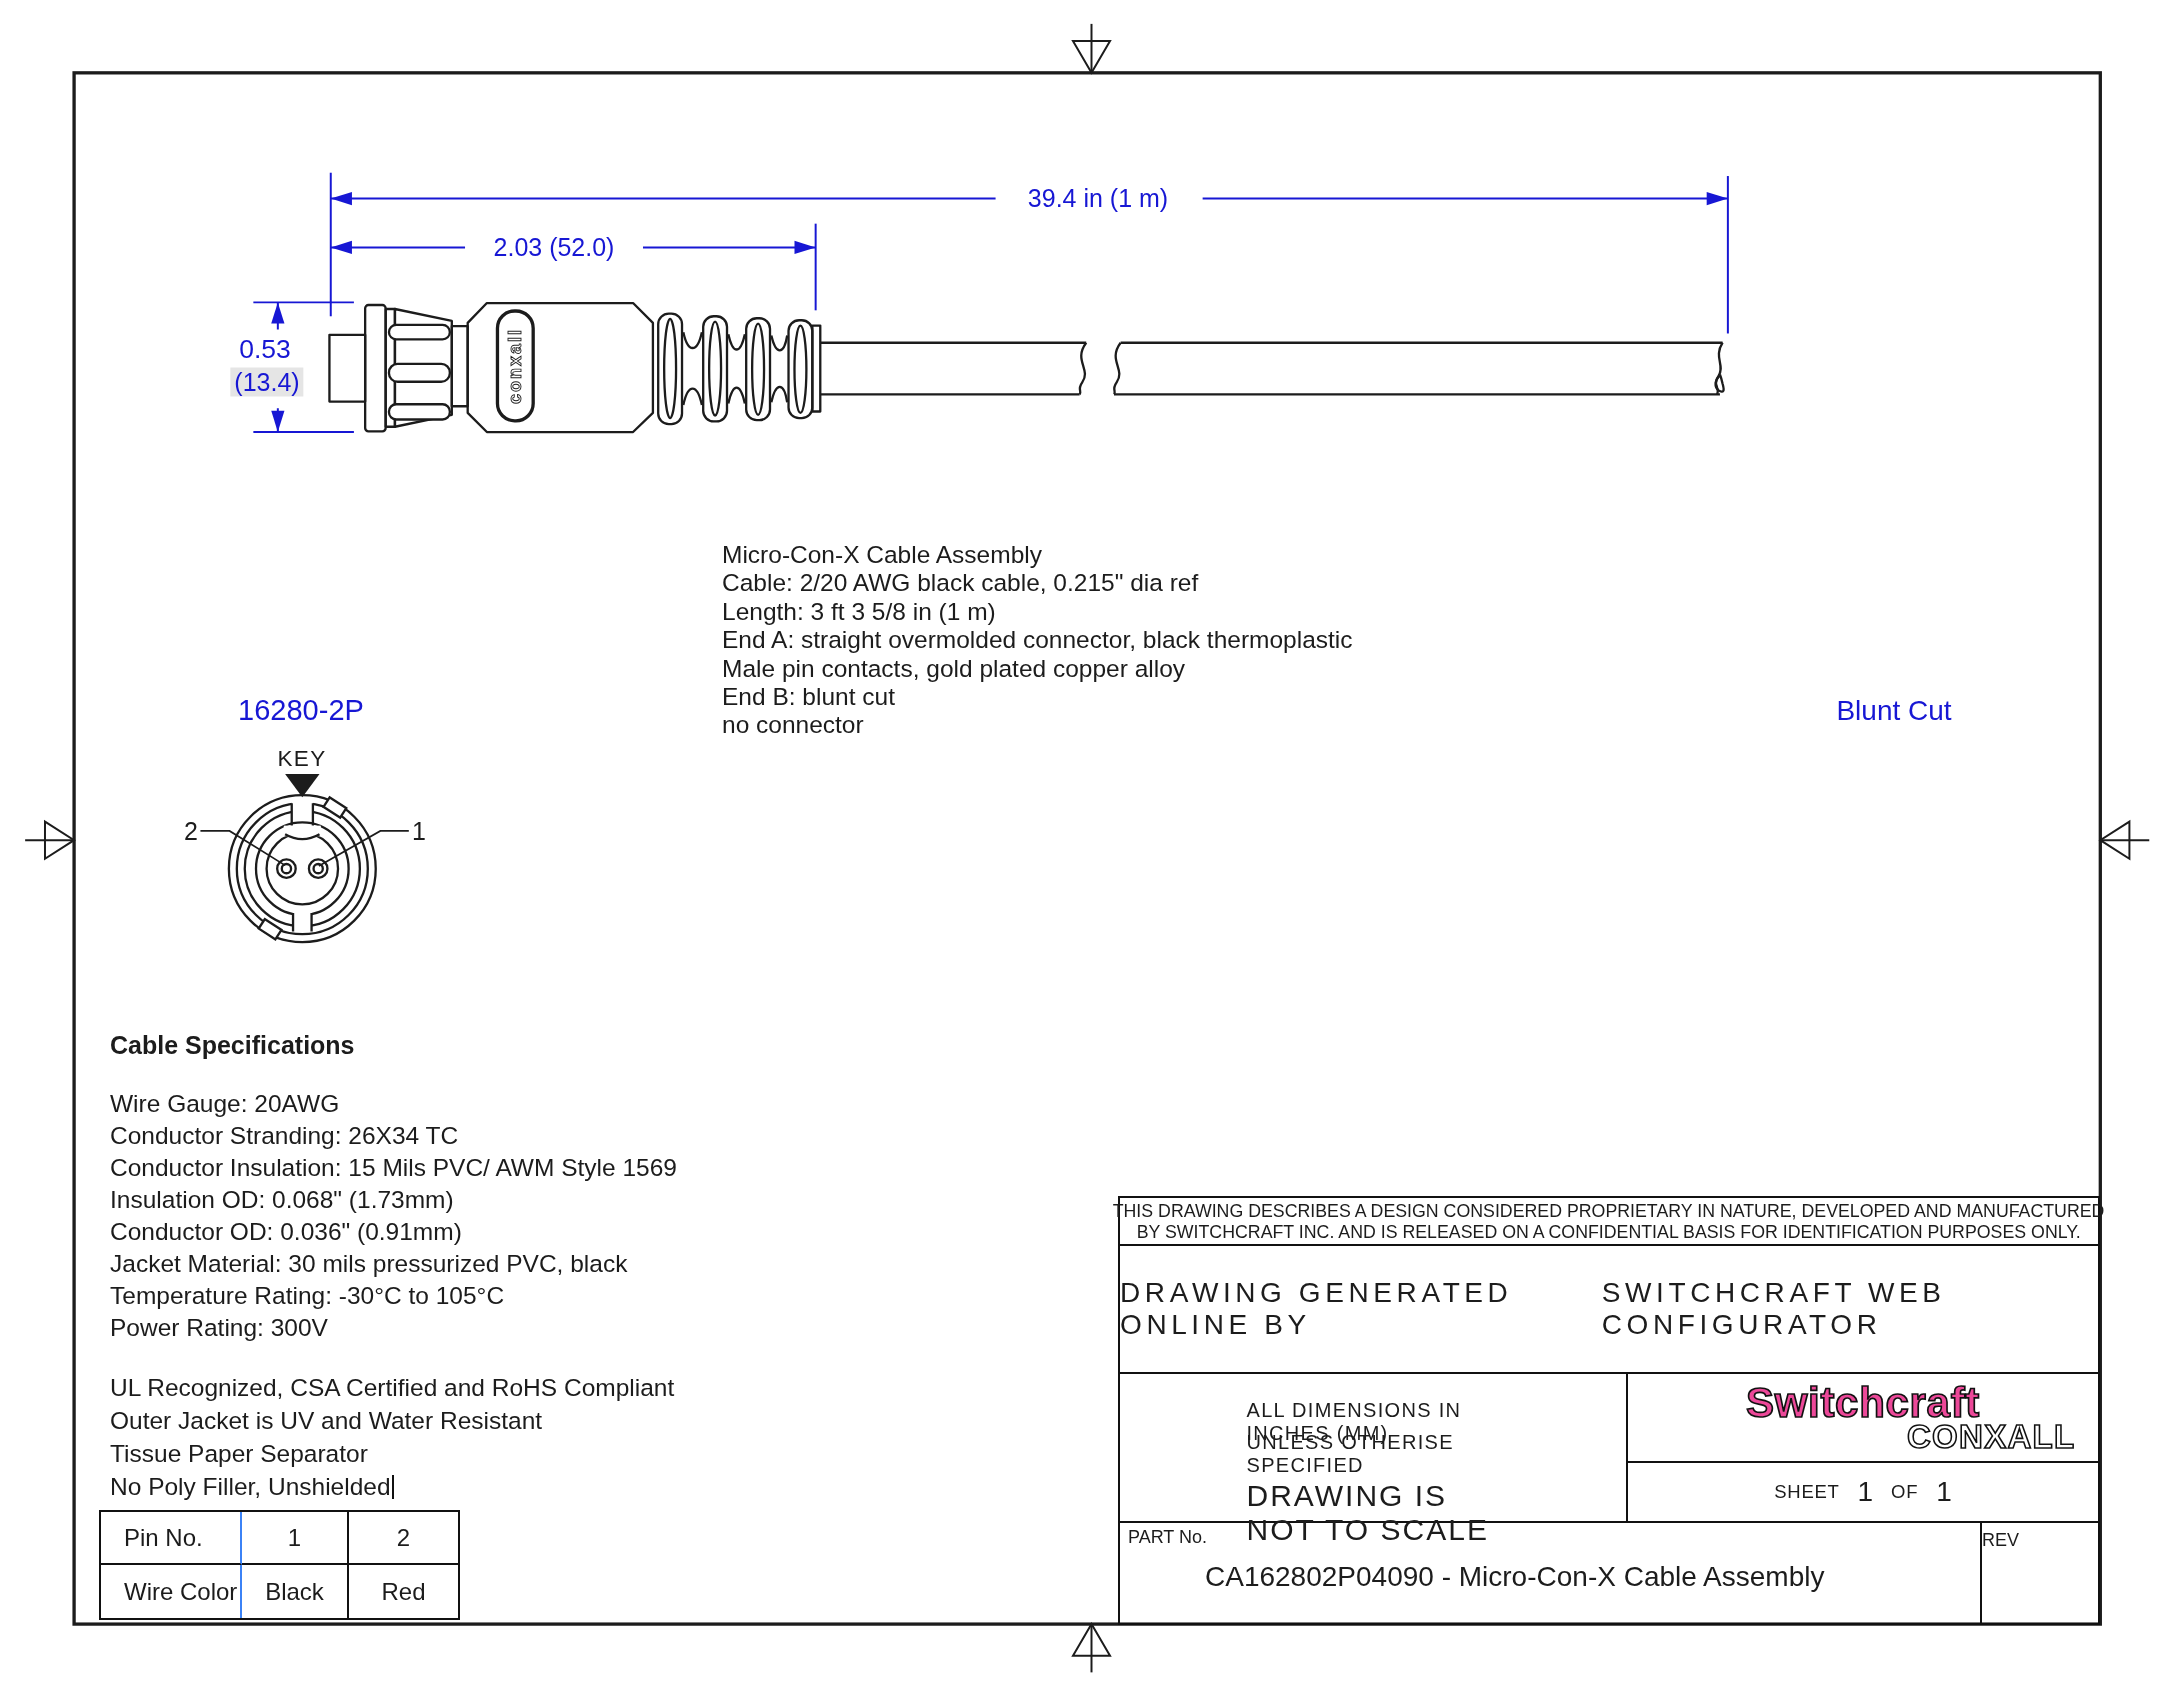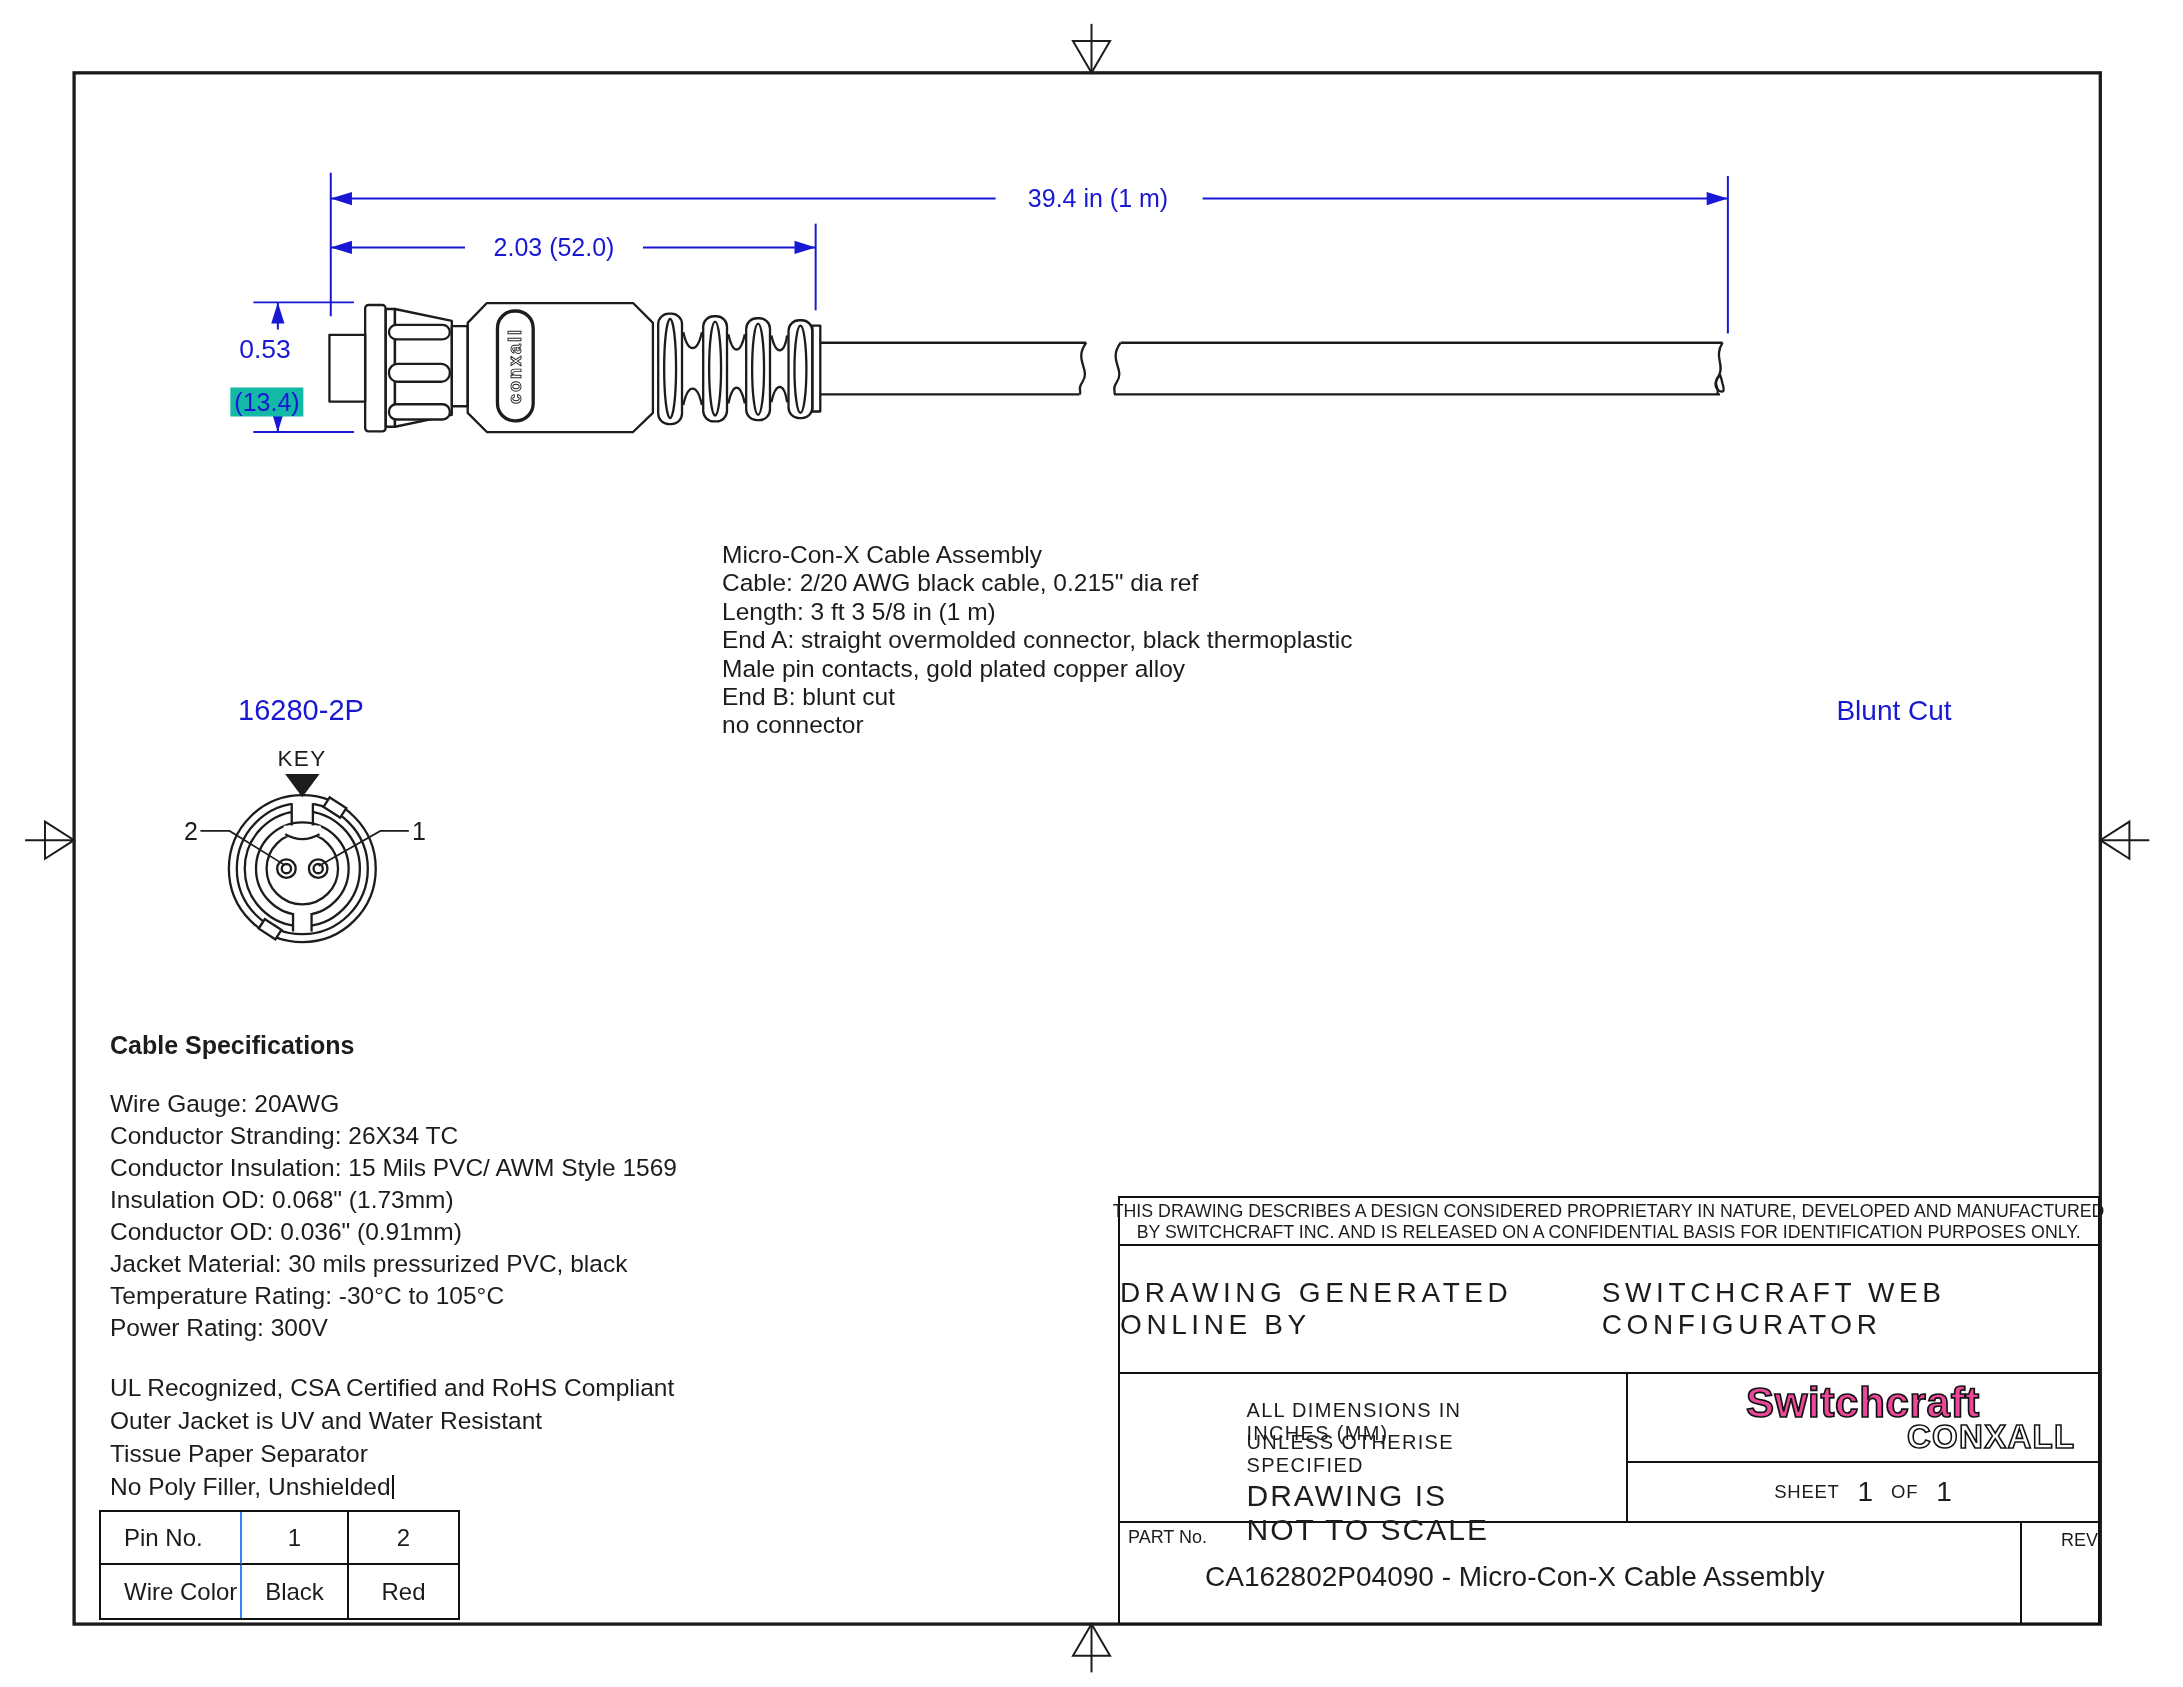--- a/index.html
+++ b/index.html
@@ -51,21 +51,21 @@
           color:#ec4899;-webkit-text-stroke:1.7px #111;letter-spacing:0.7px;}
   .brand2{position:absolute;right:22.5px;top:44px;font-size:33px;font-weight:700;color:#fff;
           -webkit-text-stroke:1.6px #111;letter-spacing:1.3px;}
   .tb-sheet{flex:1;display:flex;align-items:center;justify-content:center;gap:18px;text-align:center;}
   .sheet-sm{font-size:18.5px;letter-spacing:0.7px;}
   .sheet-num{font-size:28px;}
   .tb-row4{flex:1;display:flex;}
   .tb-part{flex:1;position:relative;}
   .part-label{position:absolute;left:8px;top:4px;font-size:18px;}
   .part-value{position:absolute;left:85px;top:38px;font-size:28px;}
-  .tb-rev{width:78px;border-left:2.6px solid #111;display:flex;justify-content:flex-end;
+  .tb-rev{width:118px;border-left:2.6px solid #111;display:flex;justify-content:flex-start;
           padding-top:6.6px;font-size:18px;box-sizing:border-box;}
 </style>
 </head>
 <body>
 
 <div id="page">
 
   <svg width="2183" height="1687" viewBox="0 0 3300 2550">
 
     <rect x="112" y="110" width="3063" height="2345" fill="none" stroke="#1c1c1c" stroke-width="5"></rect>
@@ -168,21 +168,21 @@
       <g stroke-width="2.5">
         <path d="M303,1256 H347 L431,1308"></path>
         <path d="M618,1256 H575 L482,1309"></path>
       </g>
     </g>
   </svg>
 
   <div class="ctr blue dim" style="left:1098px;top:198px;background:#fff;padding:0 9.3px;">39.4 in (1 m)</div>
   <div class="ctr blue dim" style="left:554px;top:247px;background:#fff;padding:0 9.3px;">2.03 (52.0)</div>
   <div class="ctr blue dim-big" style="left:265px;top:349px;background:#fff;padding:0 4px;">0.53</div>
-  <div class="ctr blue dim" style="left:267px;top:382px;background:#14b8a6;padding:0 4px;margin-top:20px;">(13.4)</div>
+  <div class="ctr blue dim" style="left:267px;top:382px;background:#e5e5e5;padding:0 4px;">(13.4)</div>
 
   <div class="ctr blue partnum" style="left:301px;top:710px;">16280-2P</div>
   <div class="ctr blue bluntcut" style="left:1886px;top:711px;margin-left:8px;">Blunt Cut</div>
   <div class="ctr keylbl" style="left:302px;top:759px;">KEY</div>
   <div class="ctr pinlbl" style="left:191px;top:831px;">2</div>
   <div class="ctr pinlbl" style="left:419px;top:831px;">1</div>
   <div class="moldtext">conxall</div>
 
   <div class="abs notes">
     <div>Micro-Con-X Cable Assembly</div>

